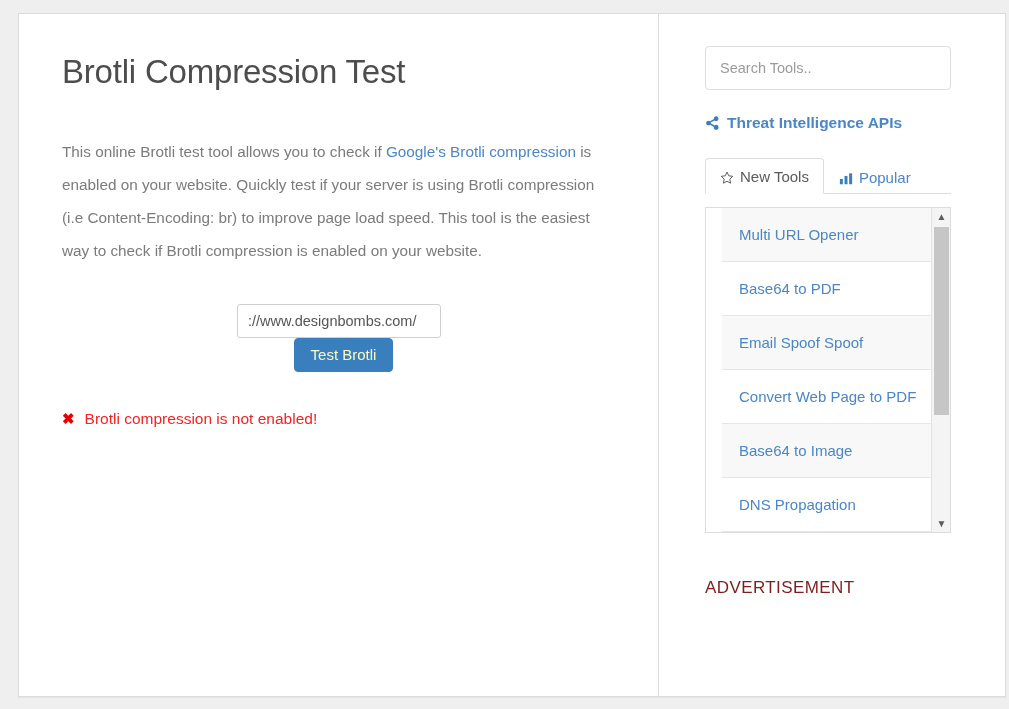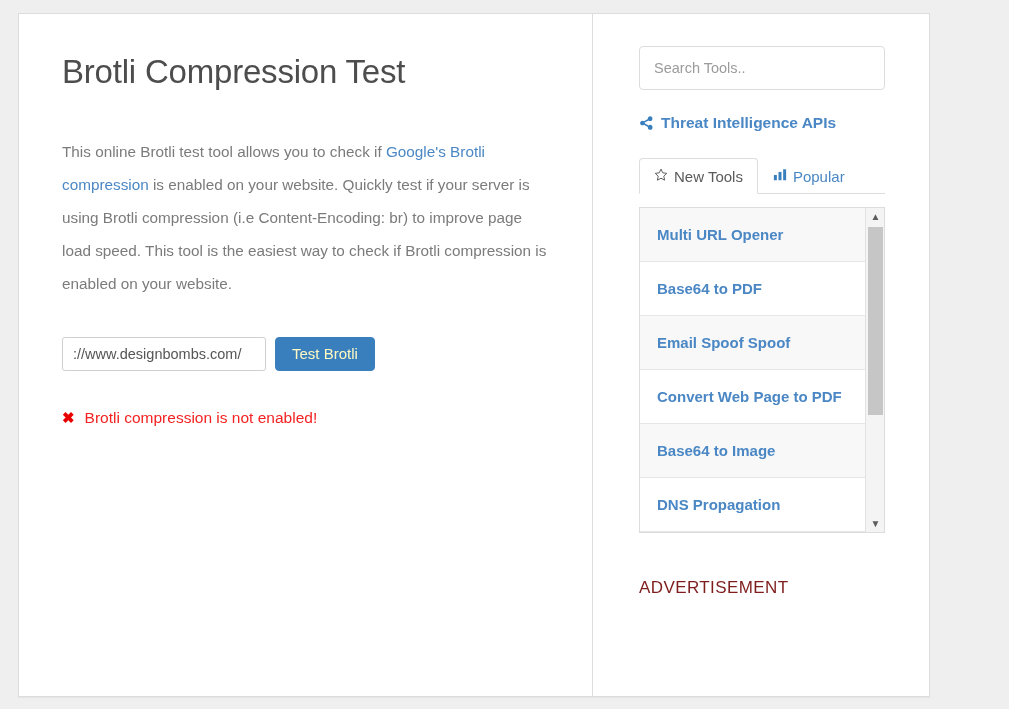--- a/index.html
+++ b/index.html
@@ -15,21 +15,21 @@
     position: relative;
     width: 1009px;
     height: 709px;
     background: #efefef;
   }
 
   .card {
     position: absolute;
     left: 18px;
     top: 13px;
-    width: 912px;
+    width: 988px;
     height: 684px;
     background: #ffffff;
     border: 1px solid #dcdcdc;
     box-shadow: 0 1px 1px rgba(0,0,0,0.04);
     display: flex;
   }
 
   
   .main-col {
     width: 640px;
@@ -56,20 +56,21 @@
   }
   p.intro a {
     color: #4a87c4;
     text-decoration: none;
   }
 
   .form-row {
     margin-top: 37px;
     display: flex;
     align-items: center;
+    flex-direction: column;
   }
 
   .url-input {
     width: 204px;
     height: 34px;
     border: 1px solid #cfcfcf;
     border-radius: 3px;
     padding: 0 10px;
     font-size: 14.5px;
     color: #555555;
@@ -147,21 +148,21 @@
   
   .tabs {
     margin-top: 26px;
     width: 246px;
     display: flex;
     border-bottom: 1px solid #dddddd;
     position: relative;
   }
   .tab {
     display: flex;
-    align-items: flex-start;
+    align-items: flex-end;
     gap: 6px;
     padding: 9px 14px 8px 14px;
     font-size: 15px;
     color: #4a87c4;
     cursor: pointer;
     border: 1px solid transparent;
     border-bottom: none;
     margin-bottom: -1px;
     border-radius: 4px 4px 0 0;
     background: transparent;
@@ -180,23 +181,22 @@
     margin-top: 13px;
     width: 246px;
     height: 326px;
     border: 1px solid #dcdcdc;
     background: #ffffff;
     position: relative;
     overflow: hidden;
   }
   .tools-list {
     position: absolute;
-    left: 0; top: 0;
+    left: 16px; top: 0;
     width: 225px;
-    font-weight: bold;
   }
   .tool-item {
     height: 54px;
     display: flex;
     align-items: center;
     padding-left: 17px;
     font-size: 15px;
     color: #4a87c4;
     border-bottom: 1px solid #e6e6e6;
     cursor: pointer;

